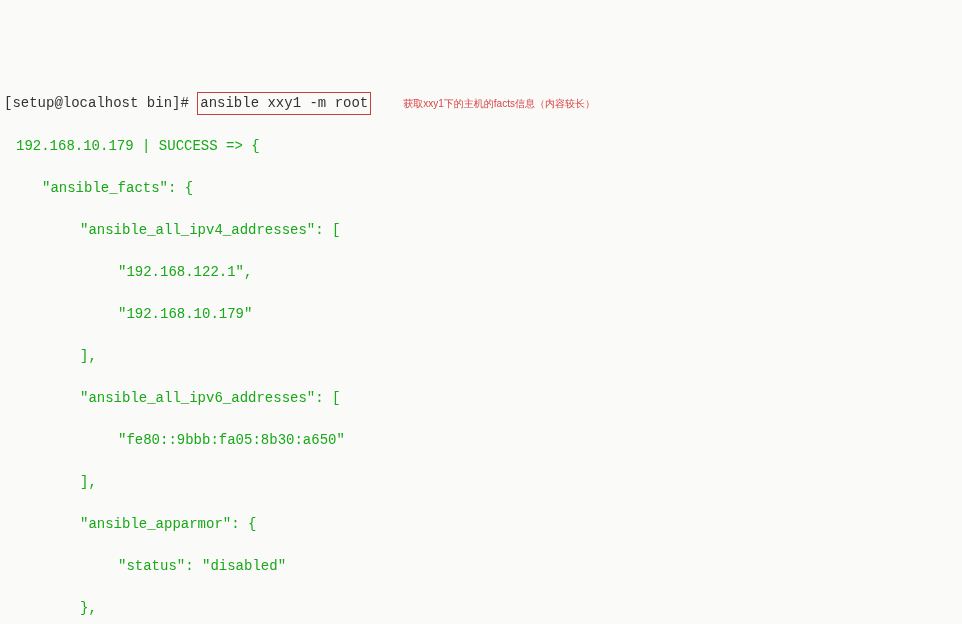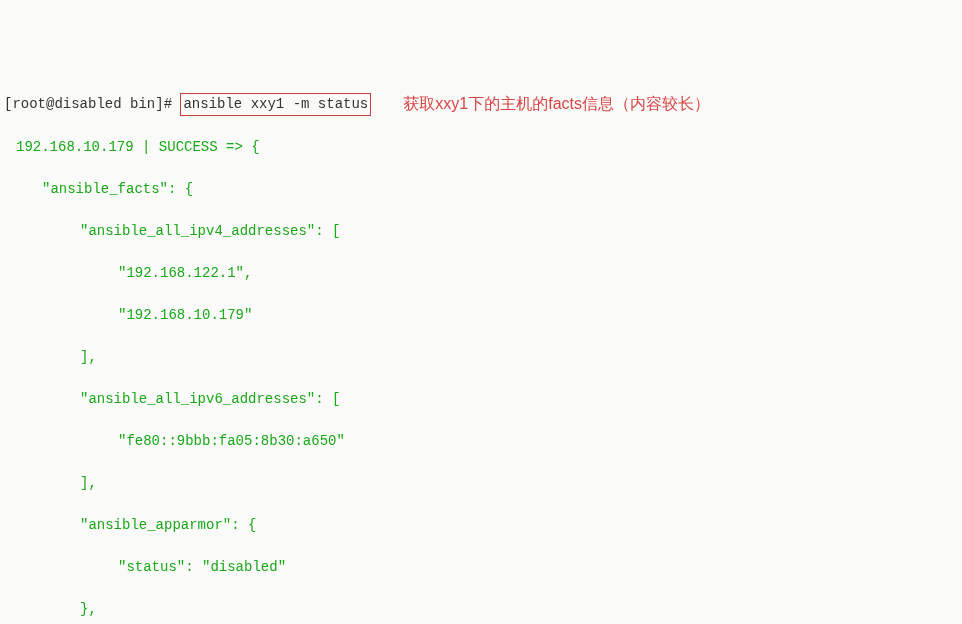--- a/index.html
+++ b/index.html
@@ -21,41 +21,41 @@
     .boxed-command {
       border: 1px solid #c93e3e;
       padding: 0 2px;
       display: inline-block;
       color: #333;
     }
     .annotation {
       color: #d74545;
       font-family: 'SimSun', 'Microsoft YaHei', sans-serif;
       margin-left: 32px;
-      font-size: 16px;
+      font-size: 10px;
     }
     .output {
       color: #18a818;
     }
     .l1 { margin-left: 12px; }
     .l2 { margin-left: 38px; }
     .l3 { margin-left: 76px; }
     .l4 { margin-left: 114px; }
     .top-row {
       display: flex;
       align-items: center;
     }
   </style>
 </head>
 <body>
 
 
 
 <div class="top-row">
-  <span class="prompt">[root@disabled bin]# </span><span class="boxed-command">ansible xxy1 -m status</span>
+  <span class="prompt">[setup@localhost bin]# </span><span class="boxed-command">ansible xxy1 -m root</span>
   <span class="annotation">获取xxy1下的主机的facts信息（内容较长）</span>
 </div>
 <div class="output l1">192.168.10.179 | SUCCESS =&gt; {</div>
 <div class="output l2">"ansible_facts": {</div>
 <div class="output l3">"ansible_all_ipv4_addresses": [</div>
 <div class="output l4">"192.168.122.1",</div>
 <div class="output l4">"192.168.10.179"</div>
 <div class="output l3">],</div>
 <div class="output l3">"ansible_all_ipv6_addresses": [</div>
 <div class="output l4">"fe80::9bbb:fa05:8b30:a650"</div>

